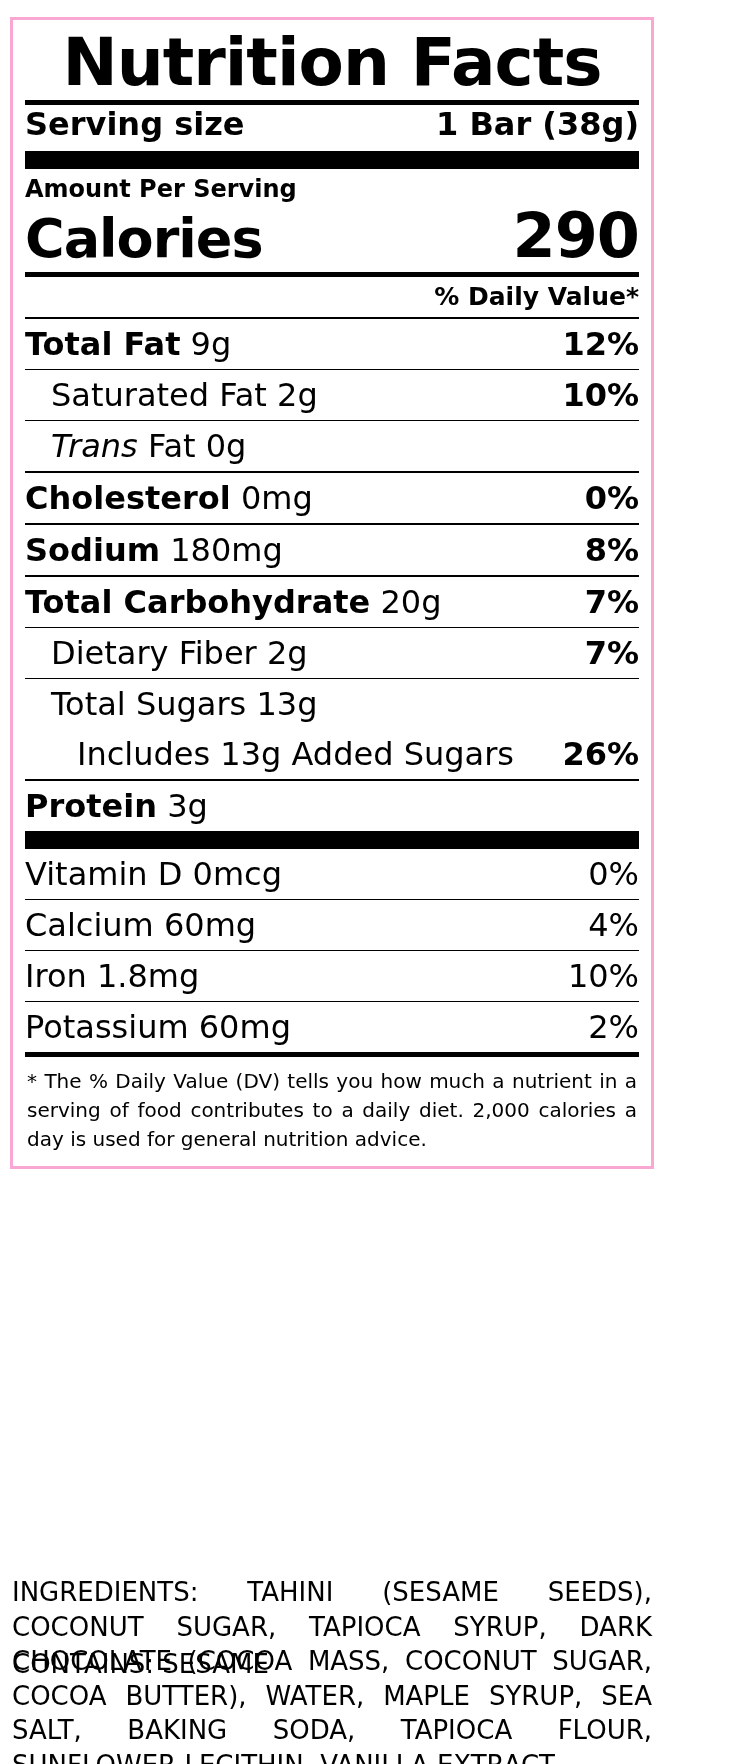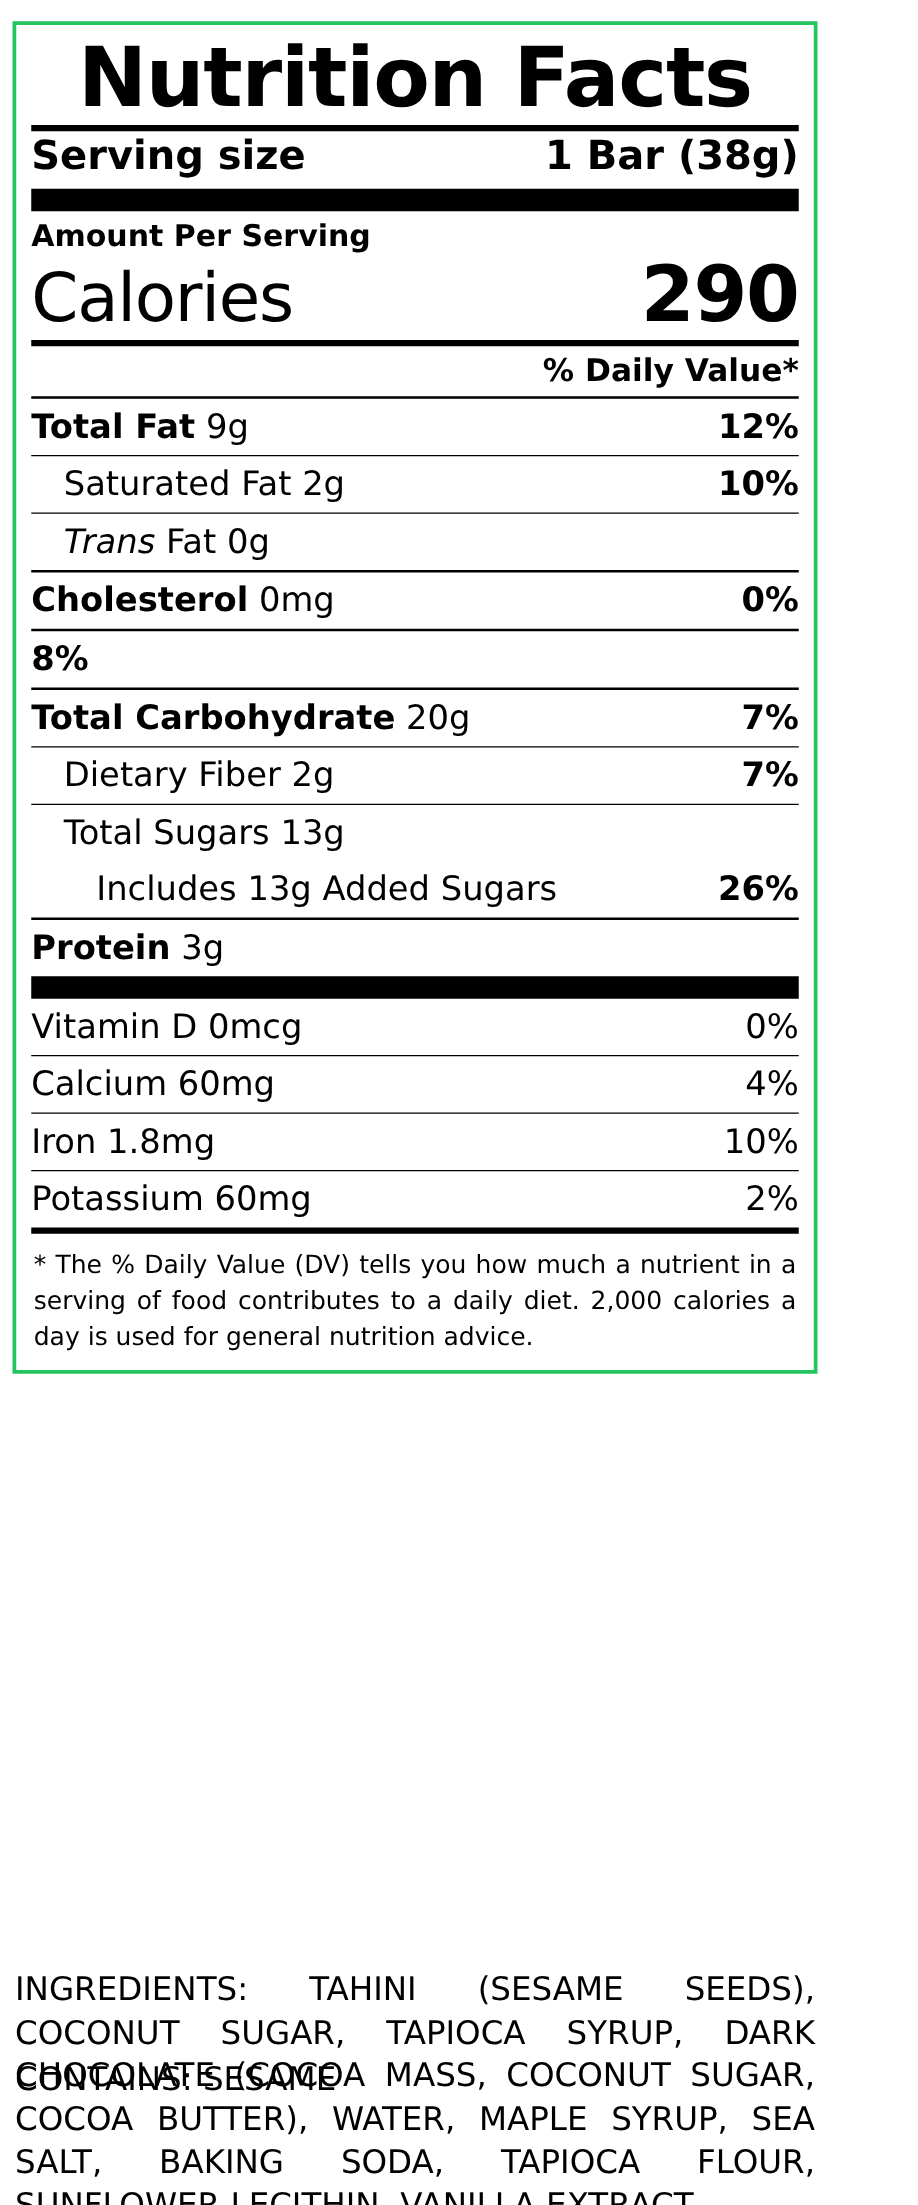--- a/index.html
+++ b/index.html
@@ -21,21 +21,21 @@
     box-sizing: border-box;
   }
 
   
   .nf-panel {
     position: absolute;
     left: 10px;
     top: 17px;
     width: 644px;
     box-sizing: border-box;
-    border: 3px solid #22c55e;
+    border: 3px solid #f9a8d4;
     padding: 8px 12px 10px 12px;
     background: #fff;
   }
 
   .nf-title {
     font-family: "DejaVu Sans", sans-serif;
     font-weight: bold;
     font-size: 66px;
     line-height: 1.0;
     letter-spacing: -1px;
@@ -74,21 +74,21 @@
   }
 
   .calories-row {
     display: flex;
     justify-content: space-between;
     align-items: baseline;
     padding: 0 0 4px 0;
   }
   .calories-label {
     font-size: 54px;
-    font-weight: normal;
+    font-weight: bold;
     line-height: 1.05;
     letter-spacing: -1px;
   }
   .calories-value {
     font-size: 62px;
     font-weight: bold;
     line-height: 1.05;
     letter-spacing: -1px;
   }
 
@@ -96,21 +96,21 @@
     text-align: right;
     font-size: 25px;
     font-weight: bold;
     padding: 5px 0 6px 0;
   }
 
   .nf-row {
     display: flex;
     justify-content: space-between;
     align-items: baseline;
-    font-size: 27px;
+    font-size: 32px;
     line-height: 1.0;
     padding: 9px 0 9px 0;
     white-space: nowrap;
   }
   .nf-row .left { }
   .nf-row .right { font-weight: bold; }
   .nf-row .right.plain { font-weight: normal; }
   .b { font-weight: bold; }
   .i { font-style: italic; }
   .indent1 { padding-left: 26px; }
@@ -195,20 +195,21 @@
     </div>
 
     <div class="rule-thin"></div>
     <div class="nf-row">
       <span class="left"><span class="b">Cholesterol</span> <span>0mg</span></span>
       <span class="right">0%</span>
     </div>
 
     <div class="rule-thin"></div>
     <div class="nf-row">
+      <span class="left"><span class="b">Sodium</span> <span>180mg</span></span>
       <span class="right">8%</span>
     </div>
 
     <div class="rule-thin"></div>
     <div class="nf-row">
       <span class="left"><span class="b">Total Carbohydrate</span> <span>20g</span></span>
       <span class="right">7%</span>
     </div>
 
     <div class="rule-hair"></div>

